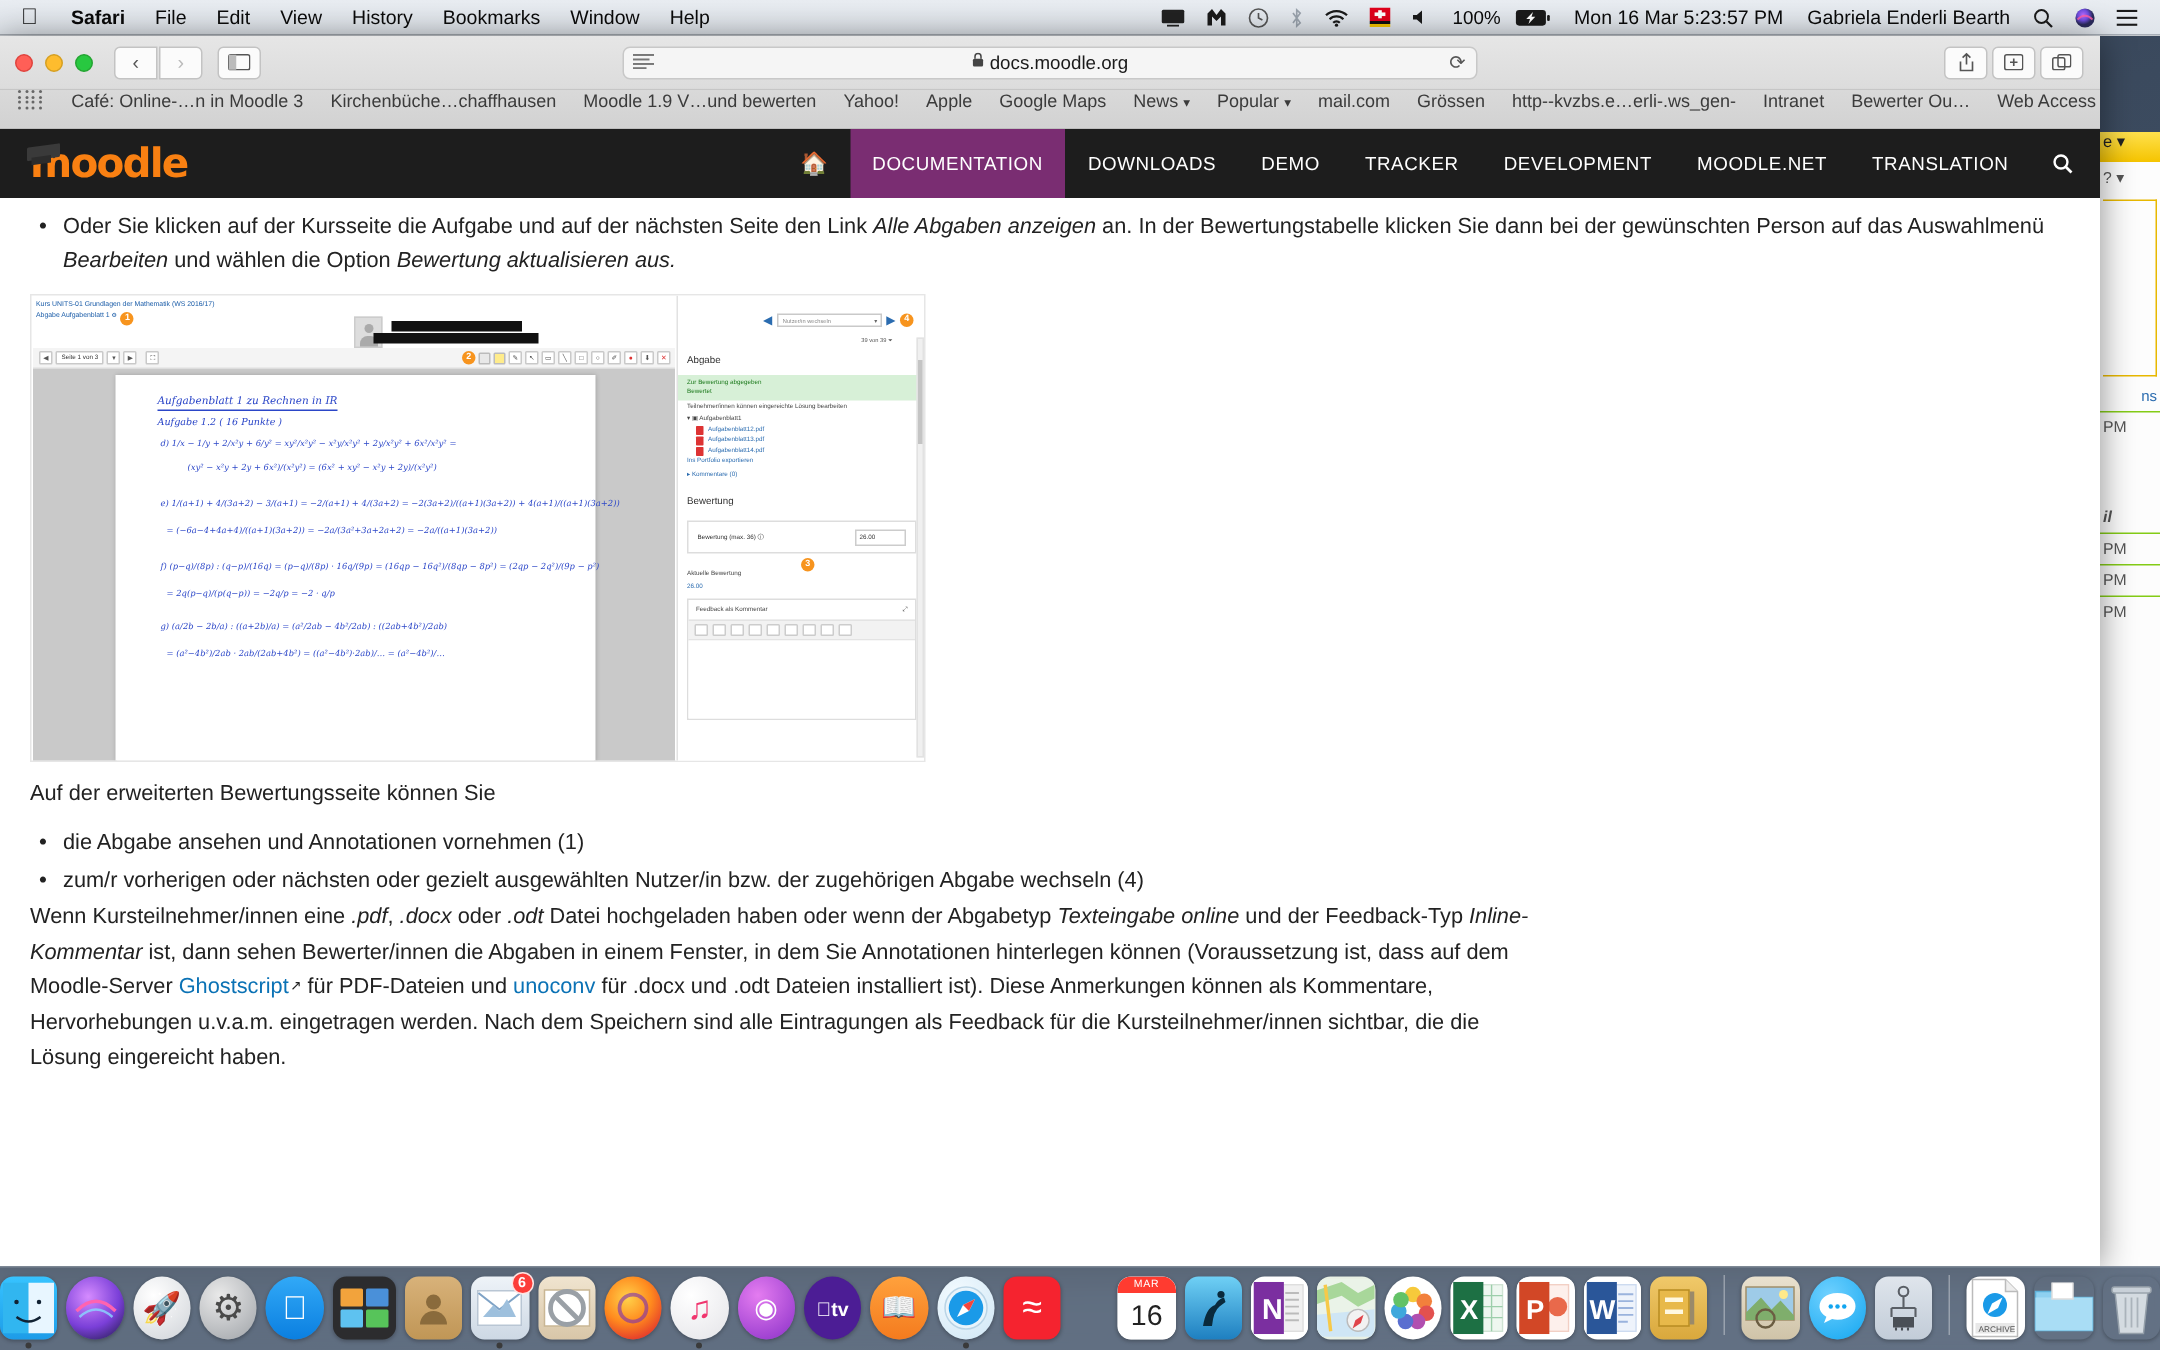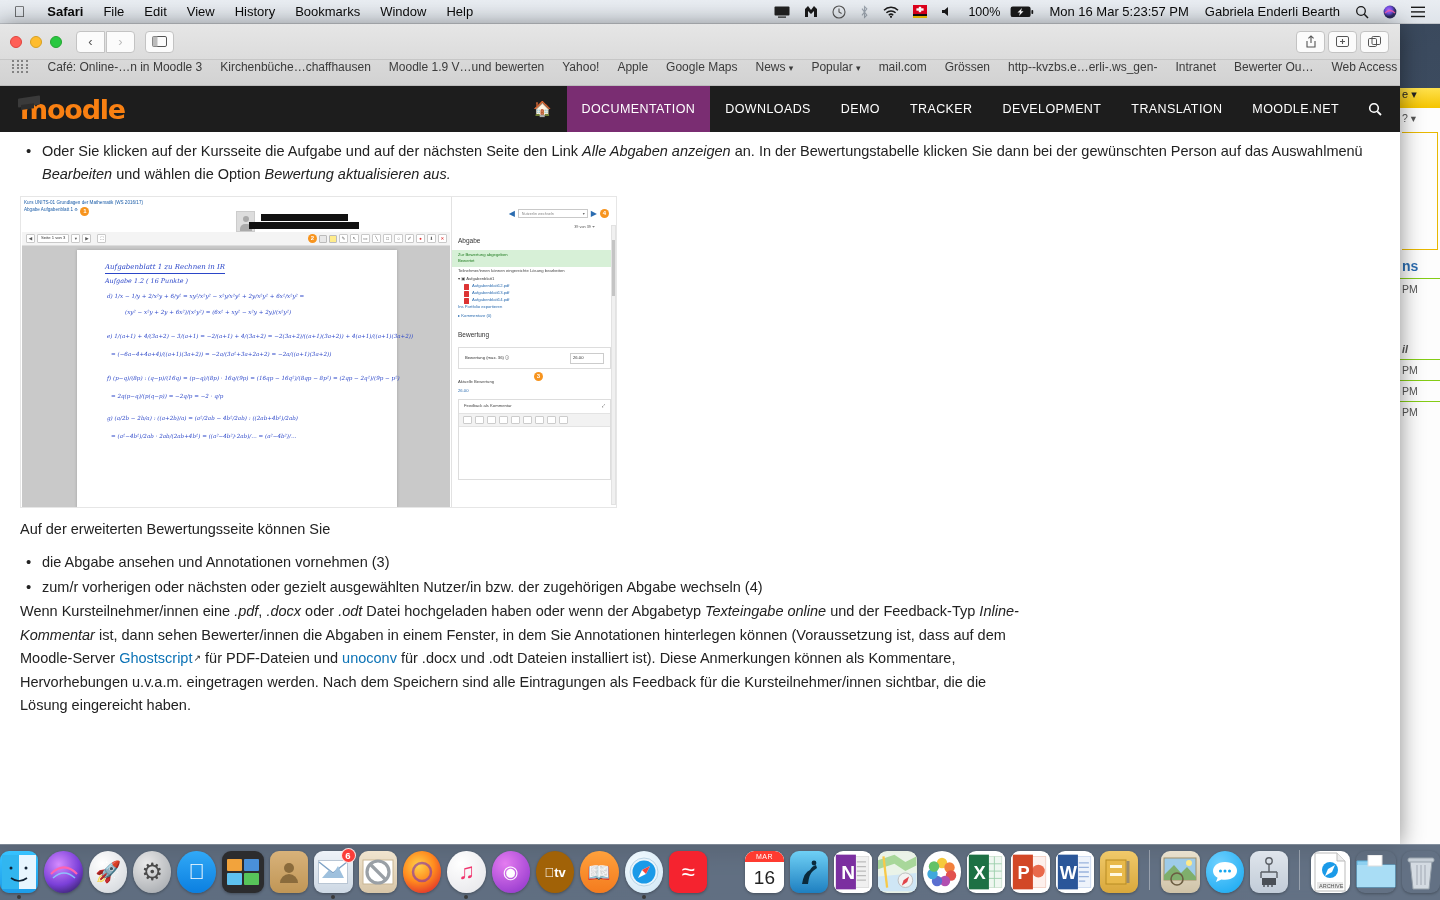--- a/index.html
+++ b/index.html
@@ -186,21 +186,21 @@
   .vscroll b { position:absolute; left:0; top:14px; width:3px; height:56px; background:#c4c4c4; display:block;}
 
   
   #bgwin {
     position:absolute; left:1400px; top:88px; width:40px; height:756px;
     background:#fdfdfd; font-size:11px; color:#444; overflow:hidden;
   }
   #bgwin .ybar { height:20px; background:linear-gradient(180deg,#ffe14d,#f5c400); position:relative;}
   #bgwin .ybar .lbl { font-size:11px; color:#222; padding:2px 2px; }
   #bgwin .row { padding:4px 2px; font-size:10.5px; color:#555; white-space:nowrap;}
-  #bgwin .blue { color:#2b6cb0; font-weight:bold; font-size:14px; }
+  #bgwin .blue { color:#2b6cb0; font-weight:normal; font-size:10px;text-align:right; }
   #bgwin .ybox { margin:4px 2px; border:1px solid #e8b800; border-left:none; height:118px; }
   #bgwin .sep { border-top:1px solid #84cc16; }
 
   
   #dock {
     position:absolute; left:0; bottom:0; width:1440px; height:56px;
     background:rgba(120,133,150,.55); backdrop-filter:blur(6px);
     display:flex; align-items:flex-end; justify-content:center; gap:6px; padding-bottom:2px;
     border-top:1px solid rgba(255,255,255,.22);
   }
@@ -349,20 +349,40 @@
     </div>
     <span class="tbtn grp-l">‹</span>
     <span class="tbtn grp-r disabled">›</span>
     <span class="tbtn" style="margin-right:10px;">
       <svg width="15" height="11" viewBox="0 0 15 11">
           <rect x="0.5" y="0.5" width="14" height="10" rx="1.4" fill="none" stroke="#555"></rect>
           <rect x="0.5" y="0.5" width="5" height="10" fill="#bbb"></rect>
         </svg>
     </span>
 
+    <div id="urlbar">
+      <span class="reader">
+        <svg width="14" height="10" viewBox="0 0 14 10">
+            <g fill="#777">
+              <rect x="0" y="0" width="14" height="1.3"></rect>
+              <rect x="0" y="3" width="11" height="1.3"></rect>
+              <rect x="0" y="6" width="14" height="1.3"></rect>
+              <rect x="0" y="8.8" width="9" height="1.3"></rect>
+            </g>
+          </svg>
+      </span>
+      <span class="lock">
+        <svg width="8" height="10" viewBox="0 0 8 10">
+            <path d="M2 4.2 V2.6 a2 2 0 0 1 4 0 V4.2" fill="none" stroke="#444" stroke-width="1"></path>
+            <rect x="0.6" y="4.2" width="6.8" height="5.2" rx="1" fill="#444"></rect>
+          </svg>
+      </span>
+      <span>docs.moodle.org</span>
+      <span class="reload">⟳</span>
+    </div>
 
     <div class="tb-right">
       <span class="tbtn">
         <svg width="12" height="13" viewBox="0 0 12 13">
             <path d="M6 1 L6 8 M3.4 3.4 L6 .9 L8.6 3.4" stroke="#555" stroke-width="1.1" fill="none"></path>
             <path d="M2 6 L2 12 L10 12 L10 6" stroke="#555" stroke-width="1.1" fill="none"></path>
           </svg>
       </span>
       <span class="tbtn">
         <svg width="13" height="11" viewBox="0 0 13 11">
@@ -420,22 +440,22 @@
       <span class="cap"></span>
       <span class="word">moodle</span>
     </div>
     <nav id="mnav">
       <a class="home" href="#">🏠</a>
       <a class="active" href="#">DOCUMENTATION</a>
       <a href="#">DOWNLOADS</a>
       <a href="#">DEMO</a>
       <a href="#">TRACKER</a>
       <a href="#">DEVELOPMENT</a>
+      <a href="#">MOODLE.NET</a>
       <a href="#">TRANSLATION</a>
-      <a href="#">MOODLE.NET</a>
       <a class="search" href="#">
         <svg width="14" height="14" viewBox="0 0 14 14">
             <circle cx="6" cy="6" r="4.3" fill="none" stroke="#fff" stroke-width="1.6"></circle>
             <path d="M9.3 9.3 L13 13" stroke="#fff" stroke-width="1.8"></path>
           </svg>
       </a>
     </nav>
   </div>
 
   <div id="content">
@@ -550,21 +570,21 @@
         </div>
         <div class="vscroll">
             <b></b>
           </div>
       </div>
     </div>
 
     <p class="para">Auf der erweiterten Bewertungsseite können Sie</p>
 
     <ul class="doc" style="margin-top:10px;">
-      <li>die Abgabe ansehen und Annotationen vornehmen (3)</li>
+      <li>die Abgabe ansehen und Annotationen vornehmen (1)</li>
       <li>zum/r vorherigen oder nächsten oder gezielt ausgewählten Nutzer/in bzw. der zugehörigen Abgabe wechseln (4)</li>
     </ul>
 
 
     <p class="para">
       <span>Wenn Kursteilnehmer/innen eine </span><em>.pdf</em><span>, </span><em>.docx</em><span> oder </span><em>.odt</em><span> Datei hochgeladen haben oder wenn der Abgabetyp </span><em>Texteingabe online</em><span> und der Feedback-Typ </span><em>Inline-Kommentar</em><span> ist, dann sehen Bewerter/innen die Abgaben in einem Fenster, in dem Sie Annotationen hinterlegen können (Voraussetzung ist, dass auf dem Moodle-Server </span><a class="link" href="#">Ghostscript</a><span class="extico">↗</span><span> für PDF-Dateien und </span><a class="link" href="#">unoconv</a><span> für .docx und .odt Dateien installiert ist). Diese Anmerkungen können als Kommentare, Hervorhebungen u.v.a.m. eingetragen werden. Nach dem Speichern sind alle Eintragungen als Feedback für die Kursteilnehmer/innen sichtbar, die die Lösung eingereicht haben.</span>
     </p>
   </div>
 </div>
 
@@ -620,21 +640,21 @@
   </div>
   <div class="dapp circ" style="background:radial-gradient(circle at 40% 35%,#ffd24a,#ff8a1e 45%,#e43a2b 80%);">
     <svg width="26" height="26" viewBox="0 0 26 26">
         <circle cx="13" cy="13" r="9" fill="none" stroke="#7a2fb0" stroke-width="2.5" opacity=".6"></circle>
       </svg>
   </div>
   <div class="dapp circ" style="background:radial-gradient(circle at 35% 30%,#fff,#e4e4e8);color:#f0356e;font-size:22px;">♫
     <span class="dot"></span>
   </div>
   <div class="dapp circ" style="background:radial-gradient(circle at 35% 30%,#e47cf0,#8a30c8);font-size:18px;">◉</div>
-  <div class="dapp circ" style="background:#a16207;font-size:13px;font-weight:bold;">tv</div>
+  <div class="dapp circ" style="background:#4c1d95;font-size:13px;font-weight:bold;">tv</div>
   <div class="dapp circ" style="background:linear-gradient(180deg,#ffa13c,#f47b1e);font-size:19px;">📖</div>
   <div class="dapp circ" style="background:radial-gradient(circle at 35% 30%,#f4fbff,#cfe6f5);">
     <svg width="32" height="32" viewBox="0 0 32 32">
         <circle cx="16" cy="16" r="14" fill="#e9f4fb" stroke="#b9d4e6"></circle>
         <circle cx="16" cy="16" r="11.5" fill="#1a9ae8"></circle>
         <path d="M22 10 L14 14 L10 22 L18 18 Z" fill="#fff"></path>
         <path d="M22 10 L18 18 L14 14 Z" fill="#f4453c"></path>
       </svg>
     <span class="dot"></span>
   </div>

